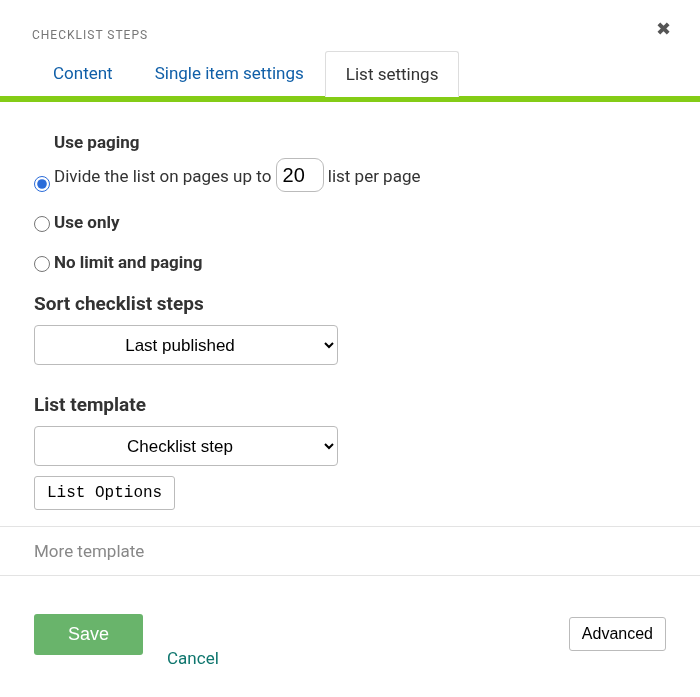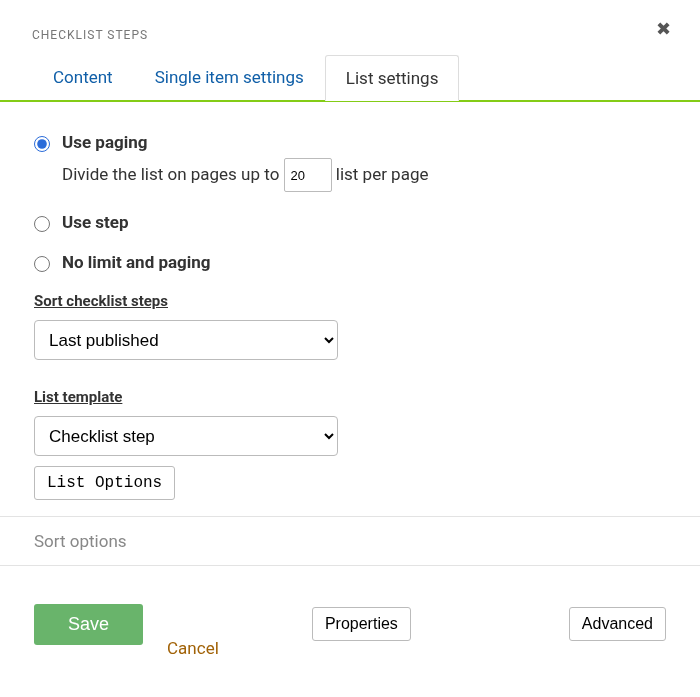--- a/index.html
+++ b/index.html
@@ -31,21 +31,21 @@
   }
   .close-icon:before {
     content: "✖";
     font-size: 18px;
     line-height: 16px;
   }
   .tabs {
     display: flex;
     align-items: flex-end;
     padding: 0 32px;
-    border-bottom: 2px solid #84cc16;
+    border-bottom: 6px solid #84cc16;
     height: 46px;
   }
   .tab {
     padding: 12px 20px 12px 20px;
     font-size: 17px;
     color: #105fa8;
     cursor: pointer;
     border: 1px solid transparent;
     position: relative;
   }
@@ -55,23 +55,23 @@
     border-bottom: 1px solid #fff;
     border-radius: 3px 3px 0 0;
     margin-bottom: -1px;
     background: #fff;
   }
   .content {
     padding: 30px 34px 0 34px;
   }
   .radio-row {
     display: flex;
-    align-items: flex-start;
+    align-items: flex-end;
     margin-bottom: 20px;
-    gap: 12px;
+    gap: 4px;
   }
   .radio-row:last-of-type { margin-bottom: 28px; }
   input[type=radio] {
     width: 16px; height: 16px;
     accent-color: #2b6cd9;
     margin: 4px 0 0 0;
     flex: none;
   }
   .radio-text { flex: 1; }
   .radio-title {
@@ -79,47 +79,47 @@
     font-size: 17px;
   }
   .radio-desc {
     margin-top: 6px;
     font-size: 17px;
     color: #333;
   }
   .inline-num {
     width: 48px;
     height: 28px;
-    font-size: 13px;
+    font-size: 20px;
     padding: 16px 6px;
     border: 1px solid #bbb;
-    border-radius: 2px;
+    border-radius: 9px;
     vertical-align: baseline;
   }
   .inline-num[disabled] {
     background: #eee;
     color: #666;
   }
   .field-label {
     font-weight: 700;
-    font-size: 15px;
+    font-size: 19px;
     margin-bottom: 10px;
-    text-decoration: underline;
   }
   .field-block {
     margin-bottom: 28px;
   }
   select.combo {
     width: 304px;
     height: 40px;
     font-size: 17px;
     padding: 6px 10px;
     border: 1px solid #bbb;
     border-radius: 4px;
     background: #fff;
+    text-align: center;
   }
   .btn {
     font-size: 16px;
     border: 1px solid #bbb;
     background: #fff;
     border-radius: 3px;
     padding: 7px 12px;
     cursor: pointer;
   }
   .btn-list-options {
@@ -143,21 +143,21 @@
   .btn-save {
     background: #69b46b;
     color: #fff;
     border: none;
     border-radius: 3px;
     font-size: 18px;
     padding: 10px 34px;
     cursor: pointer;
   }
   .link-cancel {
-    color: #a16207;
+    color: #0f766e;
     font-size: 17px;
     cursor: pointer;
     margin-top: 48px;
   }
   .spacer { flex: 1; }
 </style>
 </head>
 <body>
 
 <div class="dialog">
@@ -182,21 +182,21 @@
           <span>Divide the list on pages up to </span>
           <input class="inline-num" value="20" style="">
           <span> list per page</span>
         </div>
       </div>
     </div>
 
     <div class="radio-row">
       <input type="radio" name="limitmode" style="">
       <div class="radio-text">
-        <div class="radio-title">Use step</div>
+        <div class="radio-title">Use only</div>
       </div>
     </div>
 
     <div class="radio-row">
       <input type="radio" name="limitmode" style="">
       <div class="radio-text">
         <div class="radio-title">No limit and paging</div>
       </div>
     </div>
 
@@ -212,24 +212,23 @@
       <select class="combo">
         <option>Checklist step</option>
       </select>
       <div>
         <button class="btn btn-list-options">List Options</button>
       </div>
     </div>
 
   </div>
 
-  <div class="more-options-bar">Sort options</div>
+  <div class="more-options-bar">More template</div>
 
   <div class="footer">
     <button class="btn-save">Save</button>
     <span class="link-cancel">Cancel</span>
     <span class="spacer"></span>
-    <button class="btn">Properties</button>
     <span style="width:110px"></span>
     <button class="btn">Advanced</button>
   </div>
 
 </div>
 
 </body></html>

